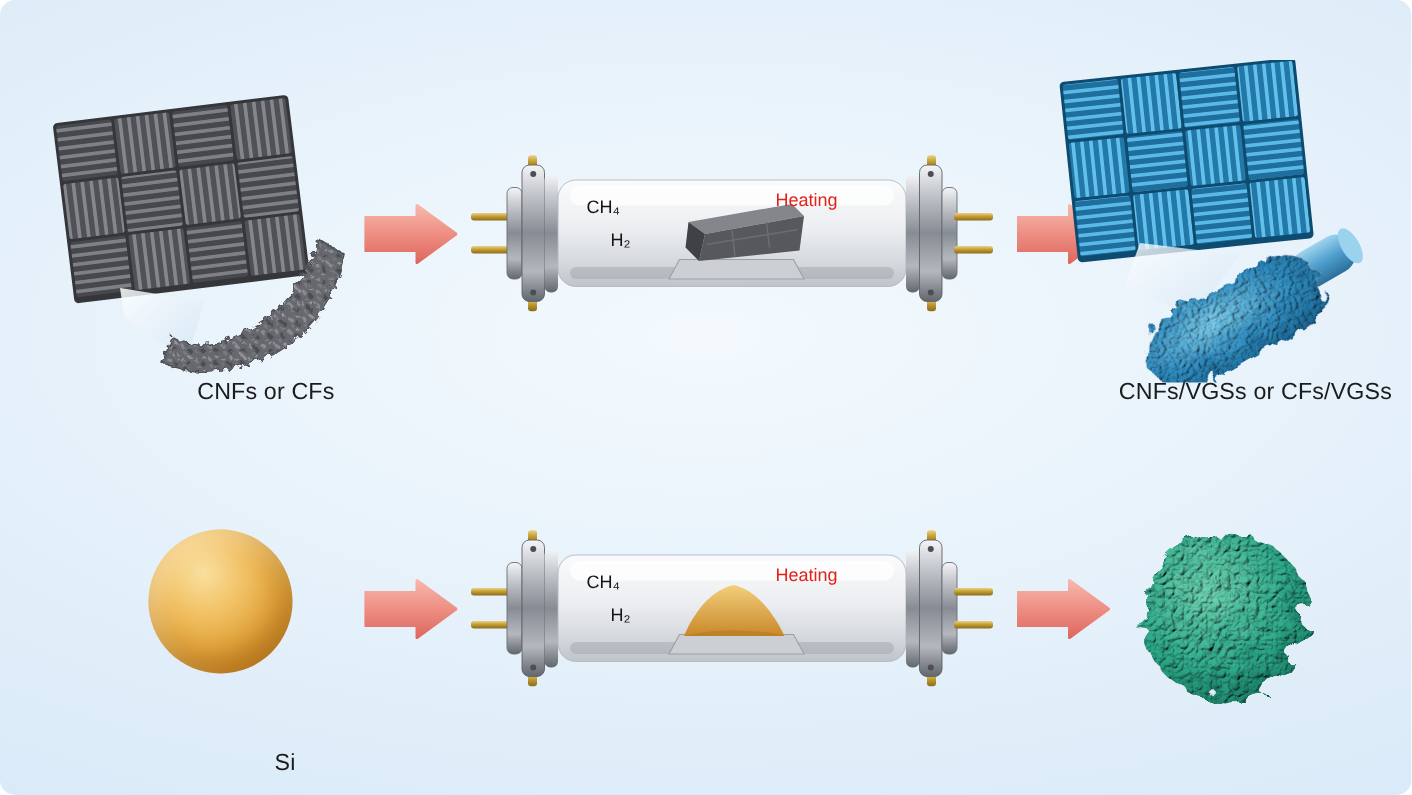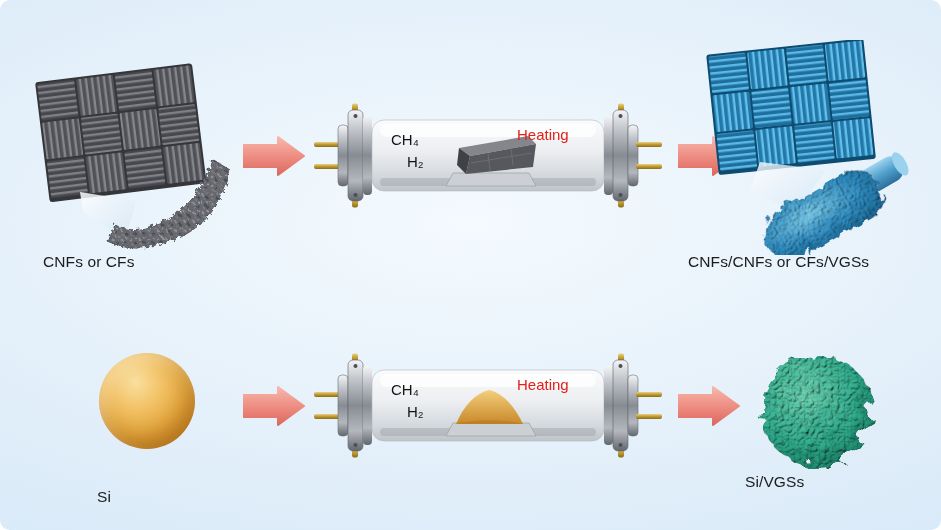--- a/index.html
+++ b/index.html
@@ -1,23 +1,23 @@
 <!DOCTYPE html>
 <html><head>
 <meta charset="utf-8">
 <style>
   *{box-sizing:border-box;margin:0;padding:0}
   html,body{background:#ffffff}
   body{width:941px;height:530px;font-family:"Liberation Sans","DejaVu Sans",sans-serif}
   .canvas{position:relative;width:941px;height:530px;overflow:hidden;border-radius:10px;
     background:radial-gradient(ellipse 120% 95% at 50% 42%, #f4fafe 0%, #e4f0fa 45%, #cfe4f6 100%)}
-  .caption{position:absolute;text-align:left;font-size:15.5px;color:#1c1c1c;white-space:nowrap;letter-spacing:.1px}
+  .caption{position:absolute;text-align:right;font-size:15.5px;color:#1c1c1c;white-space:nowrap;letter-spacing:.1px}
   figure.visual{position:absolute}
   .furnace{position:absolute;width:352px;height:108px}
-  .furnace .lbl{position:absolute;font-size:15px;color:#141417;line-height:1}
+  .furnace .lbl{position:absolute;font-size:12px;color:#141417;line-height:1}
   .lbl.gas1{left:79px;top:29px}
   .lbl.gas2{left:95px;top:51px}
   .lbl.heat{left:205px;top:24px;color:#e32119}
   .arrow{position:absolute}
   .sphere{position:absolute;left:99px;top:353px;width:96px;height:96px;border-radius:50%;
     background:radial-gradient(circle at 38% 30%, #f9e0a0 0%, #f2c266 30%, #e7a93f 58%, #c8811f 85%, #b06f16 100%);
     box-shadow:inset -8px -12px 22px rgba(130,75,8,.35), inset 6px 8px 14px rgba(255,240,200,.5)}
 </style>
 </head>
 <body>
@@ -209,24 +209,24 @@
           <rect x="131" y="86" width="37" height="37" rx="1.5" fill="url(#blueV)"></rect>
       </g>
       <polygon points="60,122 126,130 96,172 50,150" fill="url(#funnelG)" opacity="0.85"></polygon>
       <g transform="rotate(-30 135 165)">
         <rect x="168" y="149" width="46" height="26" rx="13" fill="url(#coreBlueG)"></rect>
         <ellipse cx="212" cy="162" rx="6" ry="13" fill="#9bd2ee"></ellipse>
         <rect x="52" y="138" width="128" height="52" rx="25" fill="url(#blueBallG)" filter="url(#fluffBlue)"></rect>
       </g>
     </svg>
   </figure>
-  <div class="caption" style="left:688px;top:253px;width:240px">CNFs/CNFs or CFs/VGSs</div>
+  <div class="caption" style="left:688px;top:253px;width:240px">CNFs/VGSs or CFs/VGSs</div>
 
   <div class="sphere"></div>
-  <div class="caption" style="left:97px;top:488px;width:100px">Si</div>
+  <div class="caption" style="left:97px;top:500px;width:100px">Si</div>
 
   <svg class="arrow" style="left:243px;top:386px" width="62" height="40" viewBox="0 0 62 40">
     <polygon points="0,9 35,9 35,1 61,20 35,39 35,31 0,31" fill="url(#arrowG)" stroke="url(#arrowG)" stroke-width="2" stroke-linejoin="round"></polygon>
   </svg>
 
   <div class="furnace" style="left:312px;top:353px">
     <svg width="352" height="108" viewBox="0 0 352 108">
       <rect x="2" y="39" width="26" height="5" rx="2" fill="url(#goldG)"></rect>
       <rect x="2" y="61" width="26" height="5" rx="2" fill="url(#goldG)"></rect>
       <rect x="26" y="22" width="10" height="61" rx="4" fill="url(#metalG)" stroke="#6a6e74" stroke-width="0.6"></rect>
@@ -261,15 +261,14 @@
 
   <svg class="arrow" style="left:678px;top:386px" width="62" height="40" viewBox="0 0 62 40">
     <polygon points="0,9 35,9 35,1 61,20 35,39 35,31 0,31" fill="url(#arrowG)" stroke="url(#arrowG)" stroke-width="2" stroke-linejoin="round"></polygon>
   </svg>
 
   <figure class="visual" style="left:740px;top:334px;width:142px;height:142px">
     <svg width="142" height="142" viewBox="0 0 142 142">
       <circle cx="71" cy="71" r="56" fill="url(#greenG)" filter="url(#fluffGreen)"></circle>
     </svg>
   </figure>
-  <div class="caption" style="left:745px;top:473px;width:130px">Si/VGSs</div>
 
 </div>
 
 </body></html>

